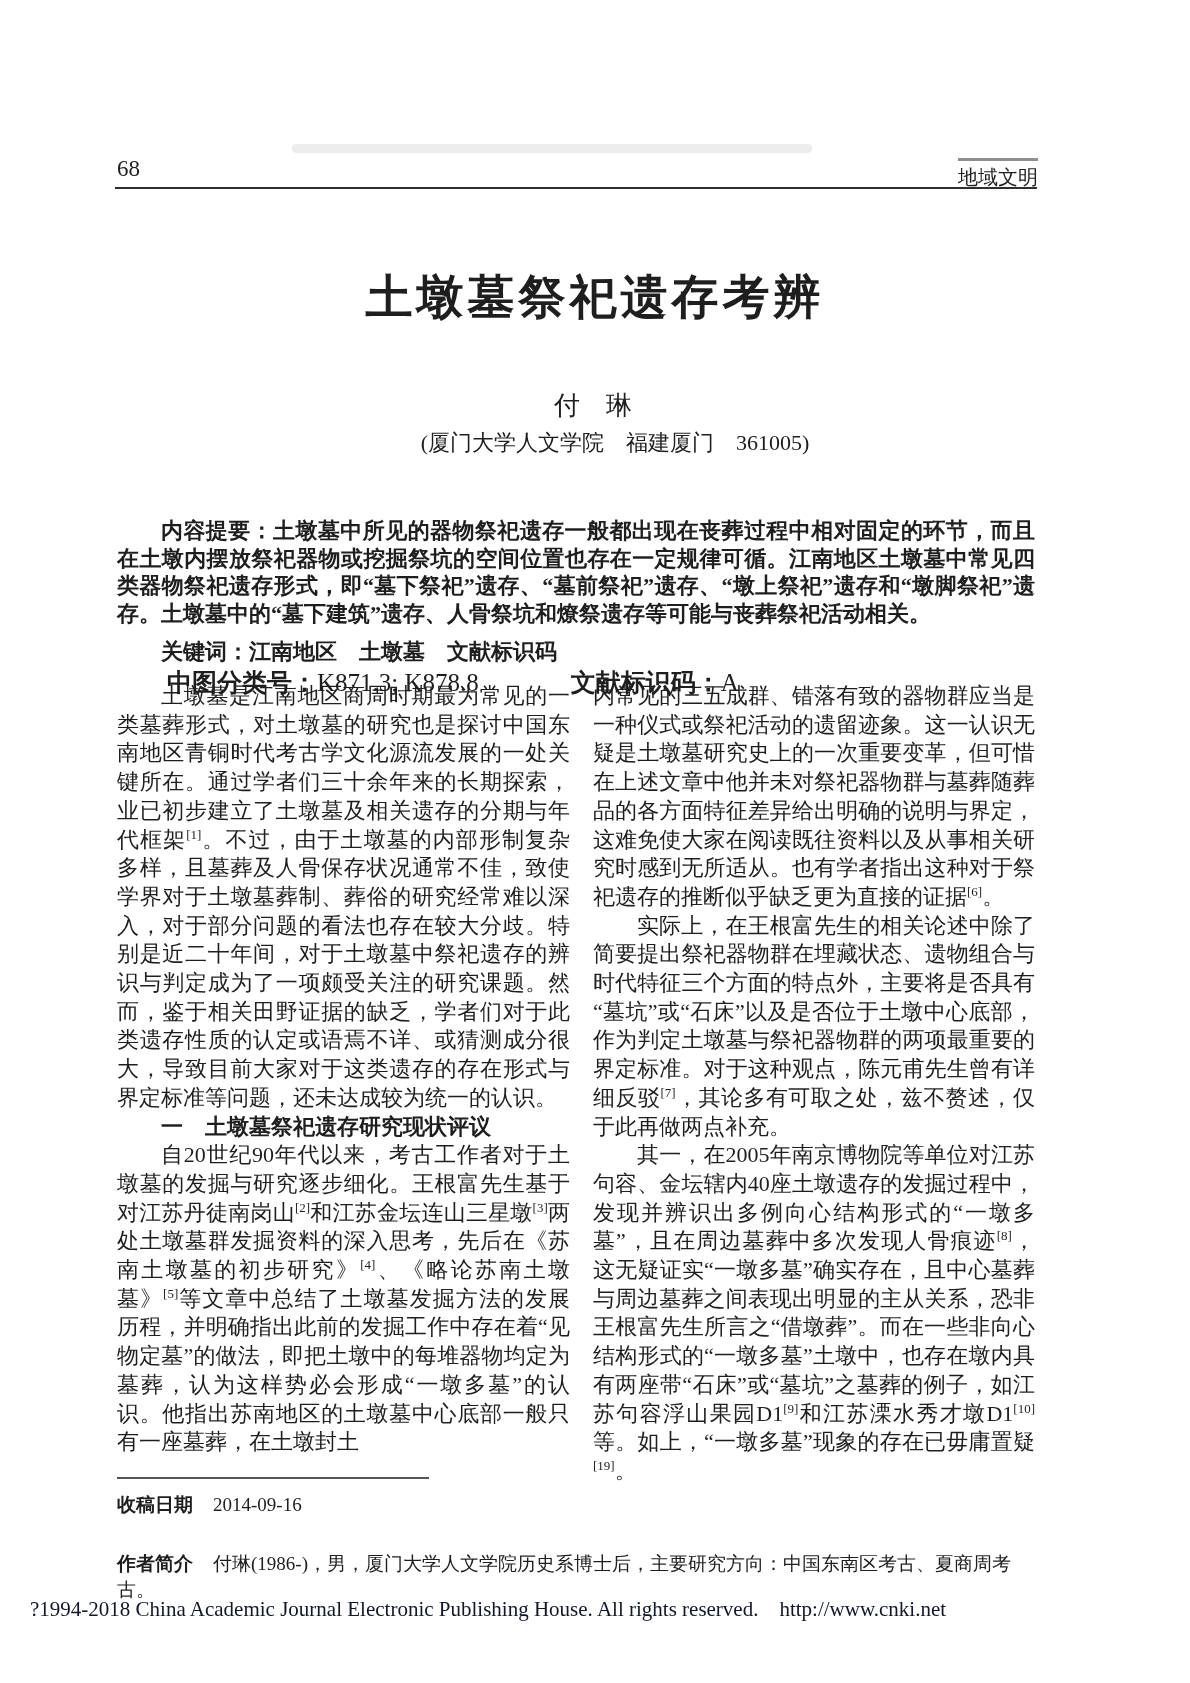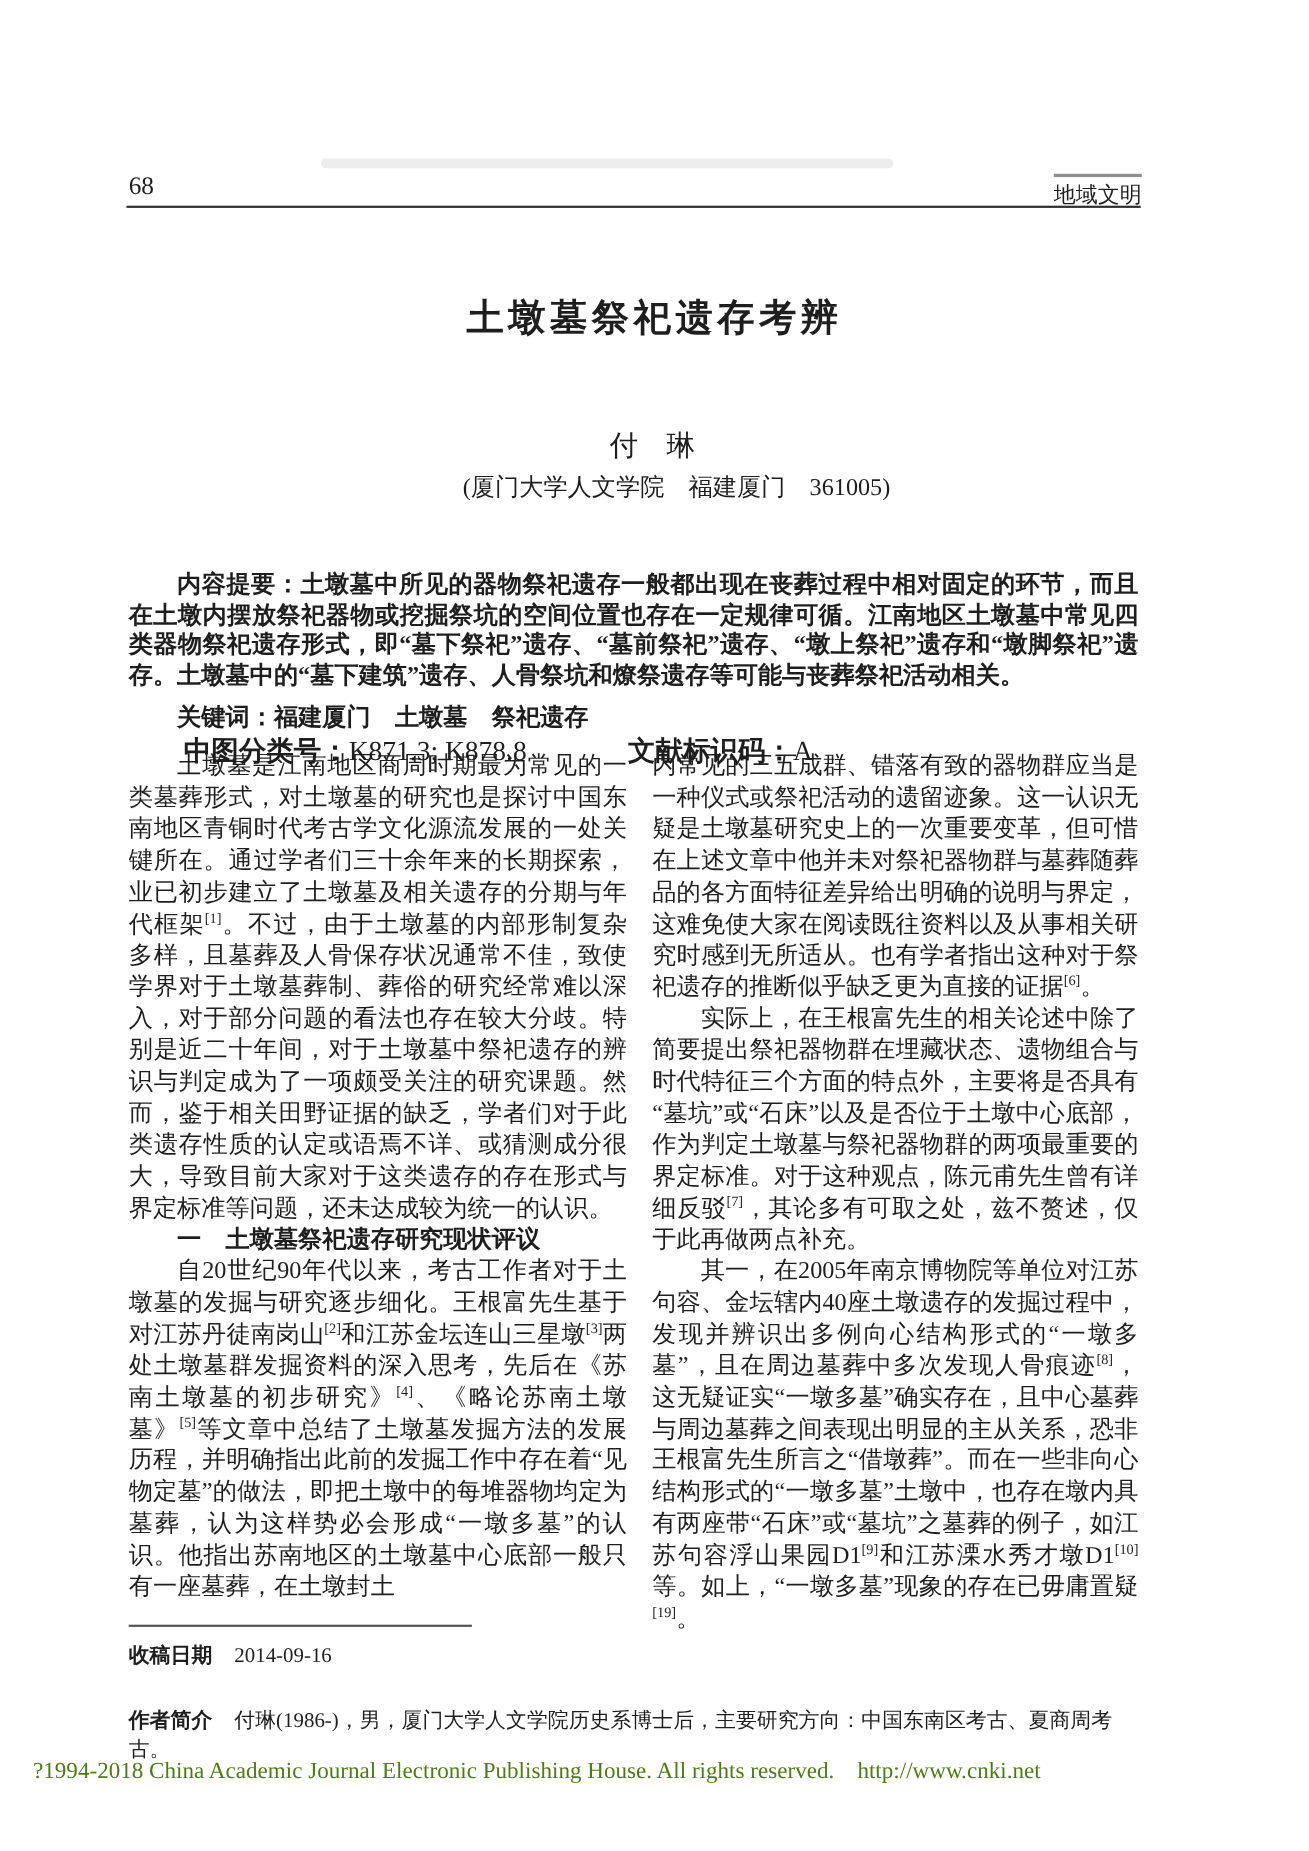--- a/index.html
+++ b/index.html
@@ -16,21 +16,21 @@
   
   .scan-smudge { left: 292px; top: 144px; width: 520px; height: 9px; background: #ededed; border-radius: 4px; }
   .page-number { left: 117px; top: 156px; font-size: 23px; }
   .column-rule-short { left: 958px; top: 158px; width: 80px; height: 3px; background: #8f8f8f; }
   .column-title { left: 953px; top: 164px; width: 90px; text-align: center; font-size: 20px; }
   .header-rule { left: 115px; top: 187px; width: 922px; height: 2px; background: #2e2e2e; }
 
   
   .article-title {
     left: 0; right: 0; top: 266px; text-align: center;
-    font-size: 34px; font-weight: bold; letter-spacing: 4px;
+    font-size: 47px; font-weight: bold; letter-spacing: 4px;
   }
   .article-author { left: 0; right: 4px; top: 388px; text-align: center; font-size: 26px; }
   .article-affiliation { left: 0; right: 0; top: 428px; text-align: center; font-size: 22px; padding-left: 40px; }
 
   
   .abstract-block {
     left: 117px; top: 517px; width: 918px;
     font-size: 22px; line-height: 27.6px;
     text-align: justify; font-weight: bold;
     text-indent: 2em;
@@ -64,42 +64,42 @@
   
   .footnote-rule { left: 117px; top: 1477px; width: 312px; height: 2px; background: #555; }
   .footer-line { left: 117px; width: 918px; font-size: 19px; }
   .received-line { top: 1492px; }
   .bio-line { top: 1551px; }
   .footer-line .label-bold { margin-right: 20px; }
 
   
   .watermark {
     left: 30px; top: 1597px;
-    font-size: 21px; color: #4d7c0f;
+    font-size: 21px; color: #0f172a;
     white-space: pre;
     font-family: "Liberation Serif", serif;
   }
 </style>
 </head>
 <body>
 
 <div class="abs scan-smudge"></div>
 
 <div class="abs page-number">68</div>
 <div class="abs column-rule-short"></div>
 <div class="abs column-title">地域文明</div>
 <div class="abs header-rule"></div>
 
 <div class="abs article-title">土墩墓祭祀遗存考辨</div>
 <div class="abs article-author">付　琳</div>
 <div class="abs article-affiliation">(厦门大学人文学院　福建厦门　361005)</div>
 
 <div class="abs abstract-block"><span>内容提要：</span><span>土墩墓中所见的器物祭祀遗存一般都出现在丧葬过程中相对固定的环节，而且在土墩内摆放祭祀器物或挖掘祭坑的空间位置也存在一定规律可循。江南地区土墩墓中常见四类器物祭祀遗存形式，即“墓下祭祀”遗存、“墓前祭祀”遗存、“墩上祭祀”遗存和“墩脚祭祀”遗存。土墩墓中的“墓下建筑”遗存、人骨祭坑和燎祭遗存等可能与丧葬祭祀活动相关。</span></div>
 
-<div class="abs keywords-line"><span>关键词：</span><span>福建厦门　土墩墓　祭祀遗存</span></div>
+<div class="abs keywords-line"><span>关键词：</span><span>江南地区　土墩墓　文献标识码</span></div>
 
 <div class="abs clc-line"><span class="label-bold">中图分类号：</span><span class="value-normal">K871.3; K878.8</span><span class="label-bold doc-code-label">文献标识码：</span><span class="value-normal">A</span></div>
 
 <div class="abs body-cols">
   <div class="col-left">
       <p class="body-para">土墩墓是江南地区商周时期最为常见的一类墓葬形式，对土墩墓的研究也是探讨中国东南地区青铜时代考古学文化源流发展的一处关键所在。通过学者们三十余年来的长期探索，业已初步建立了土墩墓及相关遗存的分期与年代框架<sup>[1]</sup>。不过，由于土墩墓的内部形制复杂多样，且墓葬及人骨保存状况通常不佳，致使学界对于土墩墓葬制、葬俗的研究经常难以深入，对于部分问题的看法也存在较大分歧。特别是近二十年间，对于土墩墓中祭祀遗存的辨识与判定成为了一项颇受关注的研究课题。然而，鉴于相关田野证据的缺乏，学者们对于此类遗存性质的认定或语焉不详、或猜测成分很大，导致目前大家对于这类遗存的存在形式与界定标准等问题，还未达成较为统一的认识。</p>
       <p class="sec-heading">一　土墩墓祭祀遗存研究现状评议</p>
       <p class="body-para">自20世纪90年代以来，考古工作者对于土墩墓的发掘与研究逐步细化。王根富先生基于对江苏丹徒南岗山<sup>[2]</sup>和江苏金坛连山三星墩<sup>[3]</sup>两处土墩墓群发掘资料的深入思考，先后在《苏南土墩墓的初步研究》<sup>[4]</sup>、《略论苏南土墩墓》<sup>[5]</sup>等文章中总结了土墩墓发掘方法的发展历程，并明确指出此前的发掘工作中存在着“见物定墓”的做法，即把土墩中的每堆器物均定为墓葬，认为这样势必会形成“一墩多墓”的认识。他指出苏南地区的土墩墓中心底部一般只有一座墓葬，在土墩封土</p>
     </div>
   <div class="col-right">

